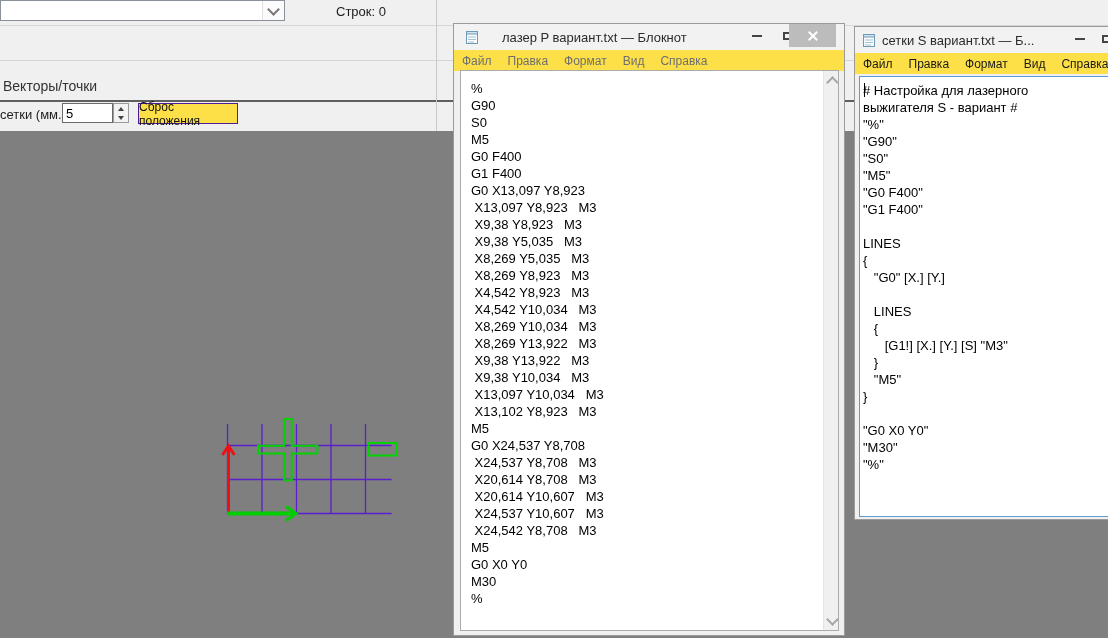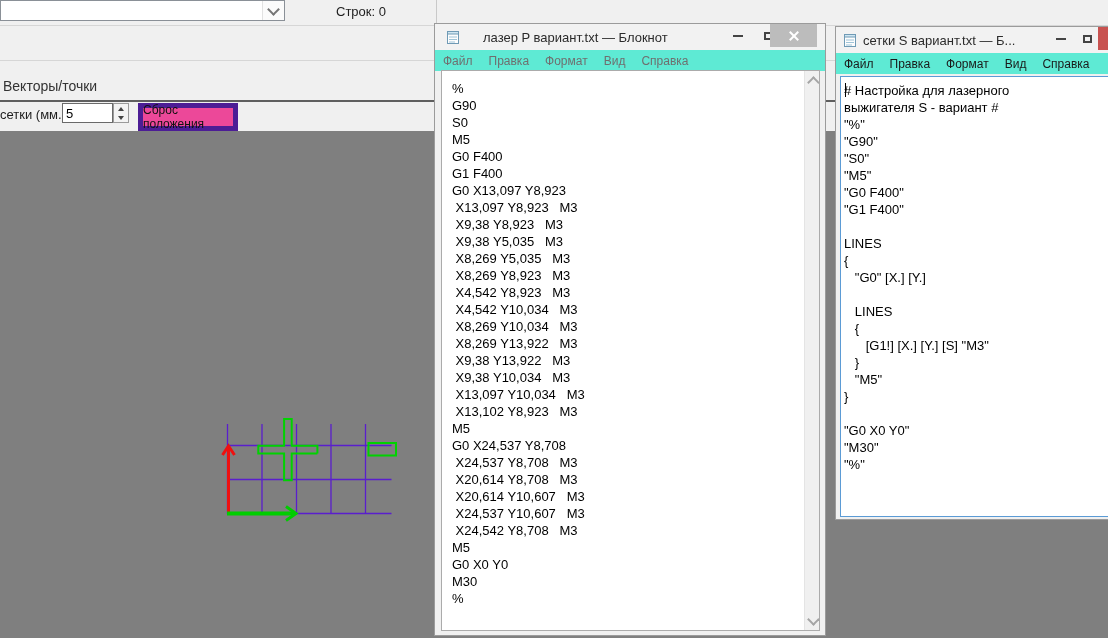--- a/index.html
+++ b/index.html
@@ -19,37 +19,37 @@
   .chev-up{transform:rotate(45deg);margin-top:3px;}
   .lbl{position:absolute;color:#1d1d1d;font-size:13px;white-space:nowrap;}
   .spin{position:absolute;left:62px;top:103px;width:51px;height:20px;background:#fff;
         border:1px solid #6a6a6a;box-sizing:border-box;font-size:13px;padding:1px 3px;
         font-family:"Liberation Sans",sans-serif;}
   .spin-btns{position:absolute;left:113px;top:103px;width:16px;height:20px;background:#f3f3f3;
              border:1px solid #9a9a9a;box-sizing:border-box;display:flex;flex-direction:column;}
   .spin-b{flex:1;display:flex;align-items:center;justify-content:center;}
   .tri-up{width:0;height:0;border-left:3px solid transparent;border-right:3px solid transparent;border-bottom:4px solid #444;}
   .tri-dn{width:0;height:0;border-left:3px solid transparent;border-right:3px solid transparent;border-top:4px solid #444;}
-  .btn{position:absolute;left:138px;top:103px;width:100px;height:28px;background:#ec4899;
-       border:5px solid #4c1d95;box-sizing:border-box;font-size:12px;color:#111;
+  .btn{position:absolute;left:138px;top:103px;width:100px;height:21px;background:#fde047;
+       border:1px solid #4c1d95;box-sizing:border-box;font-size:12px;color:#111;
        display:flex;align-items:center;justify-content:center;}
   .canvas{position:absolute;left:0;top:131px;width:1108px;height:507px;background:#7f7f7f;}
   .canvas svg{position:absolute;left:0;top:0;}
   
-  .np{position:absolute;background:#f0f0f0;border:1px solid #9b9b9b;box-sizing:border-box;}
+  .np{position:absolute;background:#f0f0f0;border:1px solid #9b9b9b;box-sizing:border-box;margin-left:19px;}
   .np-title{position:relative;height:26px;background:#f2f2f2;display:flex;align-items:center;}
   .np-ico{margin-left:10px;flex:0 0 auto;}
   .np-t{font-size:13px;color:#2b2b2b;white-space:nowrap;}
   .wbtn{position:absolute;top:0;height:23px;display:flex;align-items:center;justify-content:center;}
   .glyph-min{width:10px;height:2px;background:#444;}
   .glyph-max{width:9px;height:8px;border:2px solid #444;box-sizing:border-box;background:transparent;}
   .xicon{position:relative;width:11px;height:11px;}
   .xicon i,.xicon b{position:absolute;left:5px;top:0;width:2px;height:12px;background:#fff;}
   .xicon i{transform:rotate(45deg);} .xicon b{transform:rotate(-45deg);}
-  .np-menu{height:21px;display:flex;align-items:center;background:#5eead4;font-size:12px;}
+  .np-menu{height:21px;display:flex;align-items:center;background:#fde047;font-size:12px;}
   .mi{padding:0 8px;white-space:nowrap;}
   .np1 .mi{color:#6f6f6f;} .np2 .mi{color:#1a1a1a;}
   .np-edit{position:absolute;background:#fff;box-sizing:border-box;overflow:hidden;}
   .np1 .np-edit{border:1px solid #ababab;}
   .np2 .np-edit{border:1px solid #5b9bd5;}
   .tl{white-space:pre;font-size:13px;line-height:17px;color:#000;}
   .lines-wrap{position:absolute;}
   .sb{position:absolute;width:14px;background:#f0f0f0;border-left:1px solid #e4e4e4;}
   .sb .chev{border-color:#a5a5a5;margin-left:2px;}
   .sb-a{position:absolute;left:0;width:14px;height:15px;display:flex;align-items:center;justify-content:center;}

